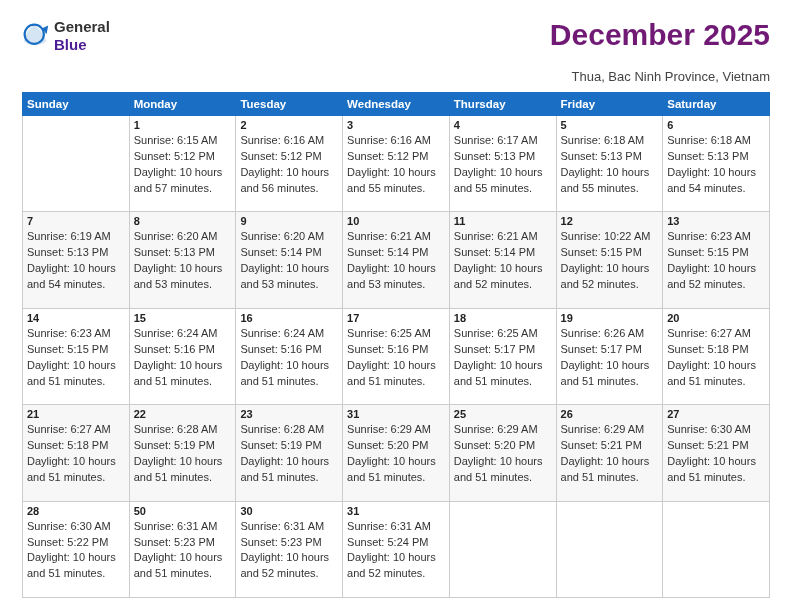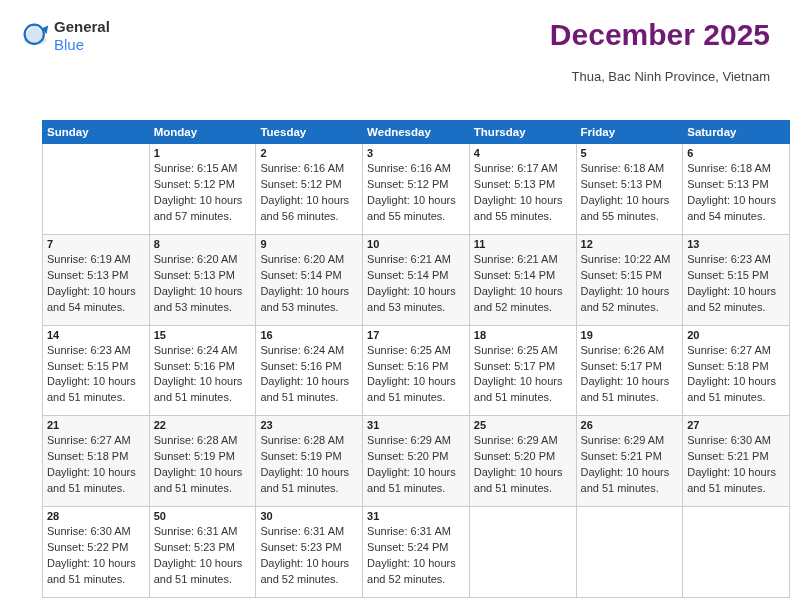--- a/index.html
+++ b/index.html
@@ -9,39 +9,38 @@
       font-family: Arial, sans-serif;
       background: #fff;
       overflow: hidden;
     }
     .page {
       width: 792px;
       height: 612px;
       padding: 18px 22px 14px 22px;
       display: flex;
       flex-direction: column;
-      gap: 28px;
     }
     .header {
       display: flex;
       justify-content: space-between;
       align-items: flex-start;
       margin-bottom: 8px;
     }
     .logo {
       display: flex;
       align-items: center;
       gap: 4px;
     }
     .logo-text {
       font-size: 15px;
       line-height: 1.2;
     }
     .logo-general { font-weight: bold; color: #333; }
-    .logo-blue { font-weight: normal; color: #3b82f6; }
+    .logo-blue { font-weight: bold; color: #4c1d95; }
     .logo-icon {
       width: 28px;
       height: 28px;
     }
     .title-block {
       text-align: right;
     }
     .month-title {
       font-size: 30px;
       font-weight: bold;
@@ -52,21 +51,20 @@
       font-size: 13px;
       color: #444;
       margin-top: 18px;
     }
     .calendar {
       flex: 1;
       border: 1px solid #ccc;
       border-collapse: collapse;
       width: 100%;
       table-layout: fixed;
-      margin-left: 20px;
     }
     .calendar th {
       background: #1a6fc4;
       color: #fff;
       font-size: 11.5px;
       font-weight: bold;
       padding: 5px 4px;
       text-align: left;
       border: 1px solid #1a6fc4;
     }

